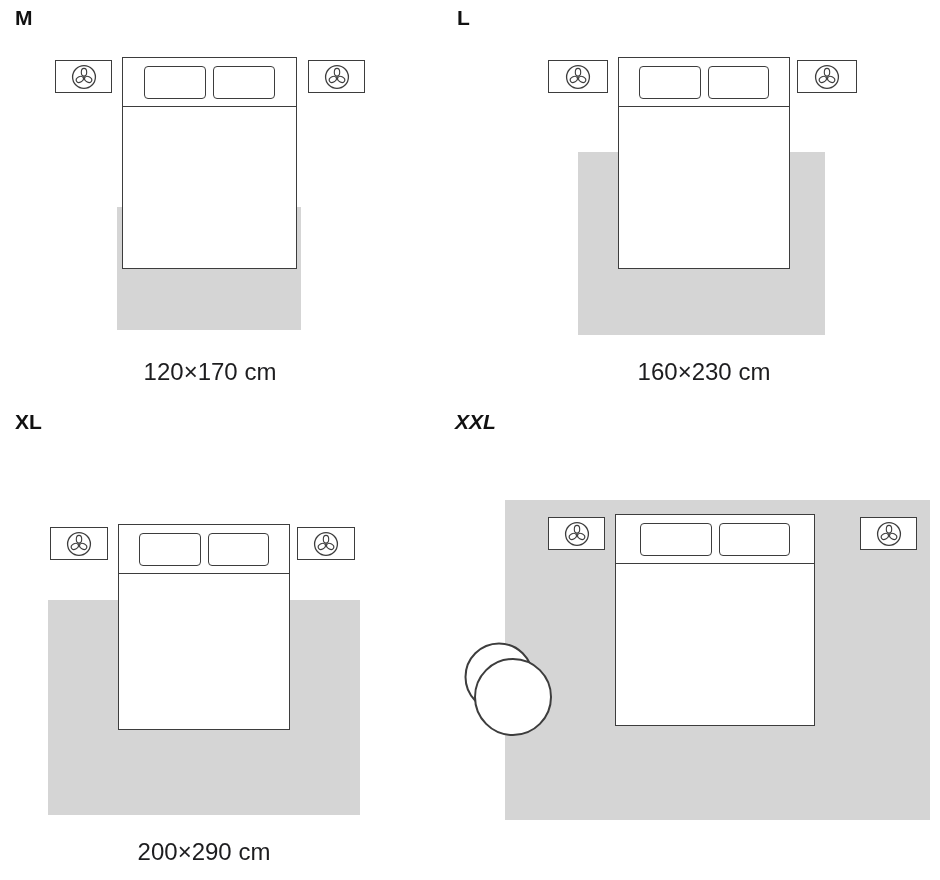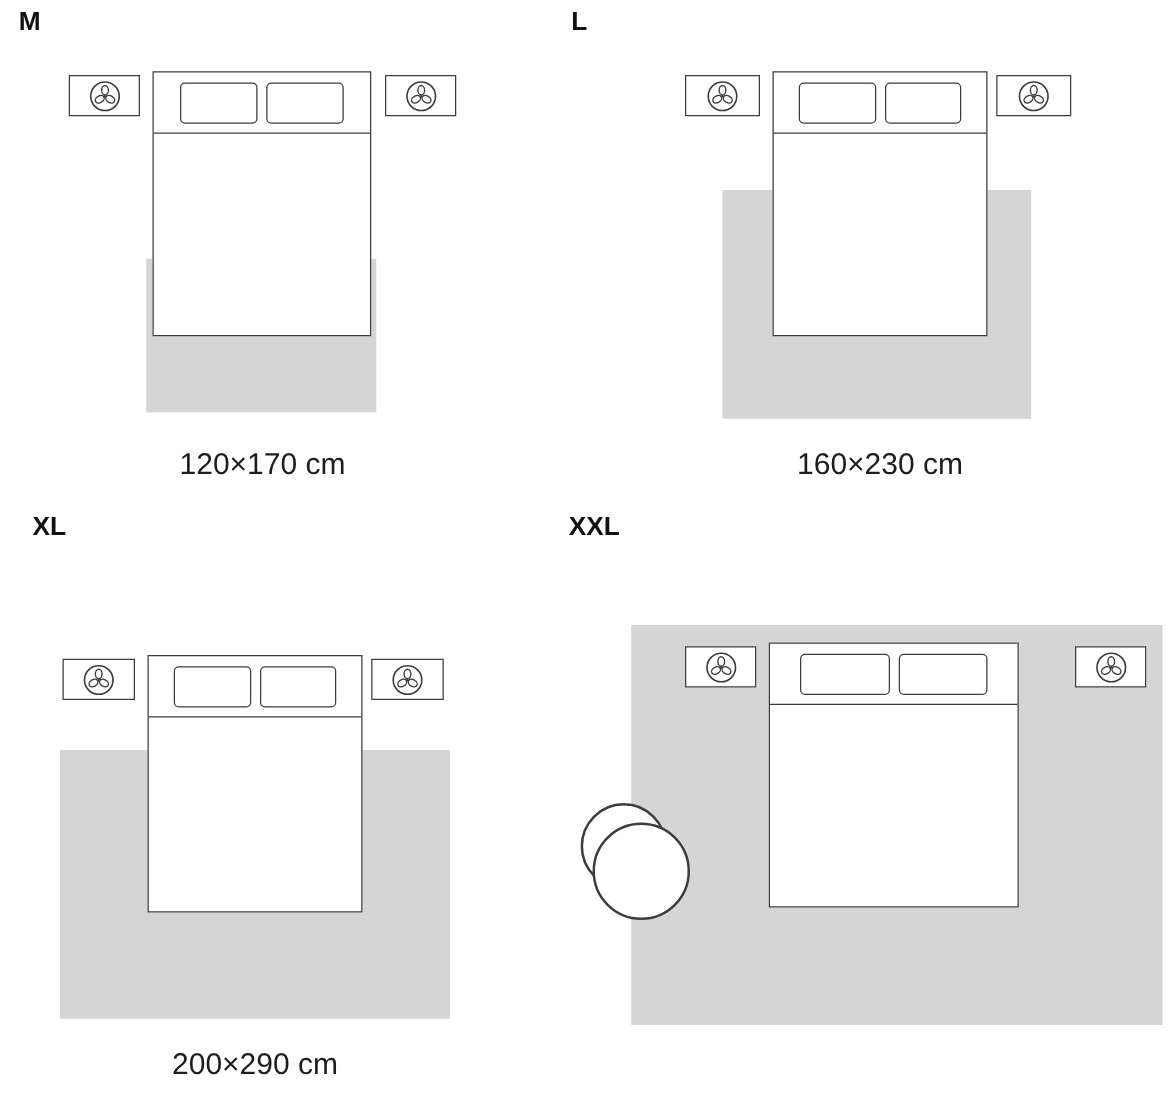--- a/index.html
+++ b/index.html
@@ -43,29 +43,29 @@
   .panel-l { left:443px; top:0; width:497px; height:400px; }
   .panel-l .size-label { left:14px; top:6px; }
   .panel-l .rug { left:135px; top:152px; width:247px; height:183px; }
   .panel-l .nightstand.left  { left:105px; top:60px; width:60px; height:33px; }
   .panel-l .nightstand.right { left:354px; top:60px; width:60px; height:33px; }
   .panel-l .bed { left:175px; top:57px; width:172px; height:212px; }
   .panel-l .dimensions { left:61px; top:358px; width:400px; }
 
   
   .panel-xl { left:0; top:400px; width:460px; height:480px; }
-  .panel-xl .size-label { left:15px; top:10px;margin-left:11px; }
+  .panel-xl .size-label { left:15px; top:10px; }
   .panel-xl .rug { left:48px; top:200px; width:312px; height:215px; }
   .panel-xl .nightstand.left  { left:50px;  top:127px; width:58px; height:33px; }
   .panel-xl .nightstand.right { left:297px; top:127px; width:58px; height:33px; }
   .panel-xl .bed { left:118px; top:124px; width:172px; height:206px; }
   .panel-xl .dimensions { left:4px; top:438px; width:400px;text-align:center; }
 
   
-  .panel-xxl { left:443px; top:400px; width:497px; height:480px; }
+  .panel-xxl { left:443px; top:400px; width:497px; height:480px;font-style:italic; }
   .panel-xxl .size-label { left:12px; top:10px; }
   .panel-xxl .rug { left:62px; top:100px; width:425px; height:320px; }
   .panel-xxl .nightstand.left  { left:105px; top:117px; width:57px; height:33px; }
   .panel-xxl .nightstand.right { left:417px; top:117px; width:57px; height:33px; }
   .panel-xxl .bed { left:172px; top:114px; width:200px; height:212px; }
   .panel-xxl .armchair { left:16px; top:240px; width:102px; height:102px; }
   .panel-xxl .dimensions { left:72px; top:445px; width:400px; }
 </style>
 </head>
 <body>

